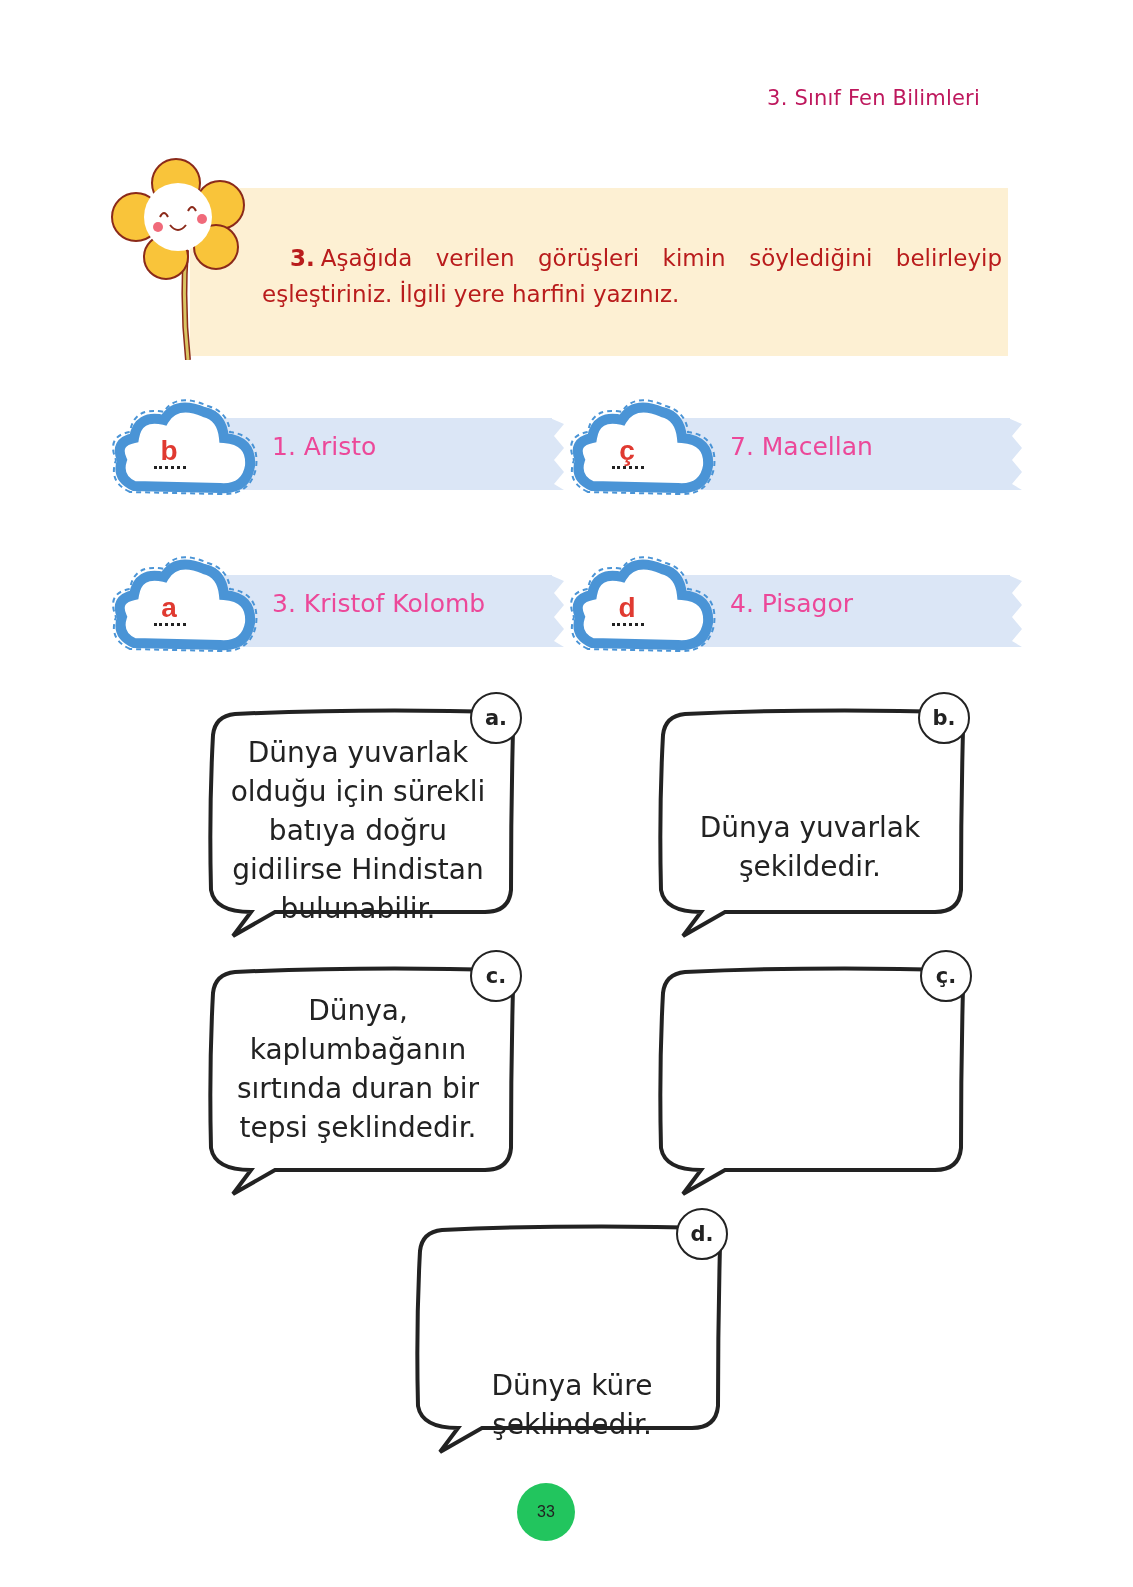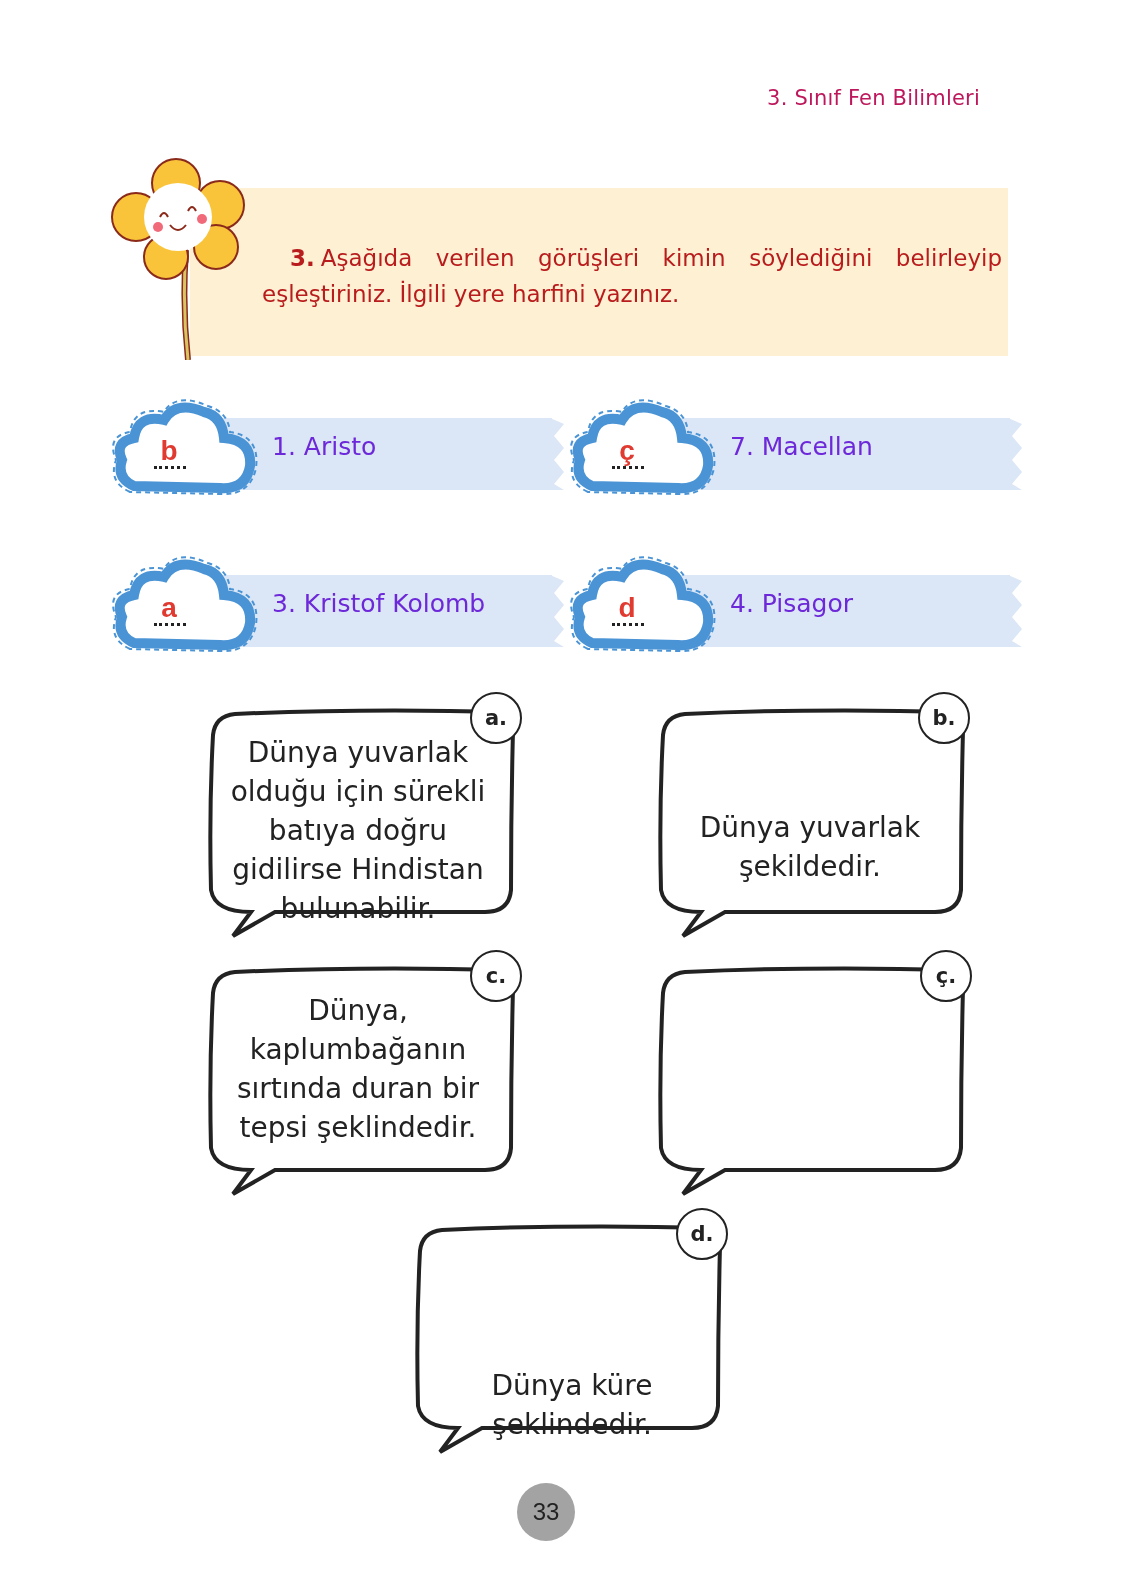--- a/index.html
+++ b/index.html
@@ -35,42 +35,42 @@
   .answer-letter {
     position: absolute; left: 40px; top: 38px; width: 34px; text-align: center;
     font-family: "Liberation Sans", sans-serif; font-weight: bold; font-size: 28px;
     color: #e03a31; line-height: 30px;
   }
   .answer-dots {
     position: absolute; left: 42px; top: 66px; width: 32px; height: 2px;
     border-bottom: 3px dotted #222;
   }
   .person-name {
-    position: absolute; left: 160px; top: 34px; font-size: 25px; color: #6d28d9;
+    position: absolute; left: 160px; top: 34px; font-size: 25px; color: #ec4899;
   }
 
   
   .bubble { position: absolute; width: 330px; height: 250px; }
   .bubble svg.shape { position: absolute; left: 0; top: 0; }
   .bubble-text {
     position: absolute; left: 18px; width: 270px; text-align: center;
     font-size: 28px; line-height: 39px; color: #222;
   }
   .bubble-badge {
     position: absolute; width: 48px; height: 48px; border-radius: 50%;
     border: 2px solid #222; background: #fff;
     display: flex; align-items: center; justify-content: center;
     font-size: 21px; font-weight: bold; color: #222;
   }
 
   .page-number {
     position: absolute; left: 517px; top: 1483px; width: 58px; height: 58px;
-    border-radius: 50%; background: #a3a3a3;
+    border-radius: 50%; background: #22c55e;
     display: flex; align-items: center; justify-content: center;
-    font-family: "Liberation Sans", sans-serif; font-size: 24px; color: #222;
+    font-family: "Liberation Sans", sans-serif; font-size: 16px; color: #222;
   }
 </style>
 </head>
 <body>
 
 <div class="header-title">3. Sınıf Fen Bilimleri</div>
 
 <div class="instruction-panel"></div>
 <svg class="flower" viewBox="0 0 150 205">
   <path d="M78 95 Q74 150 80 205" stroke="#8b2a1a" stroke-width="6" fill="none"></path>

